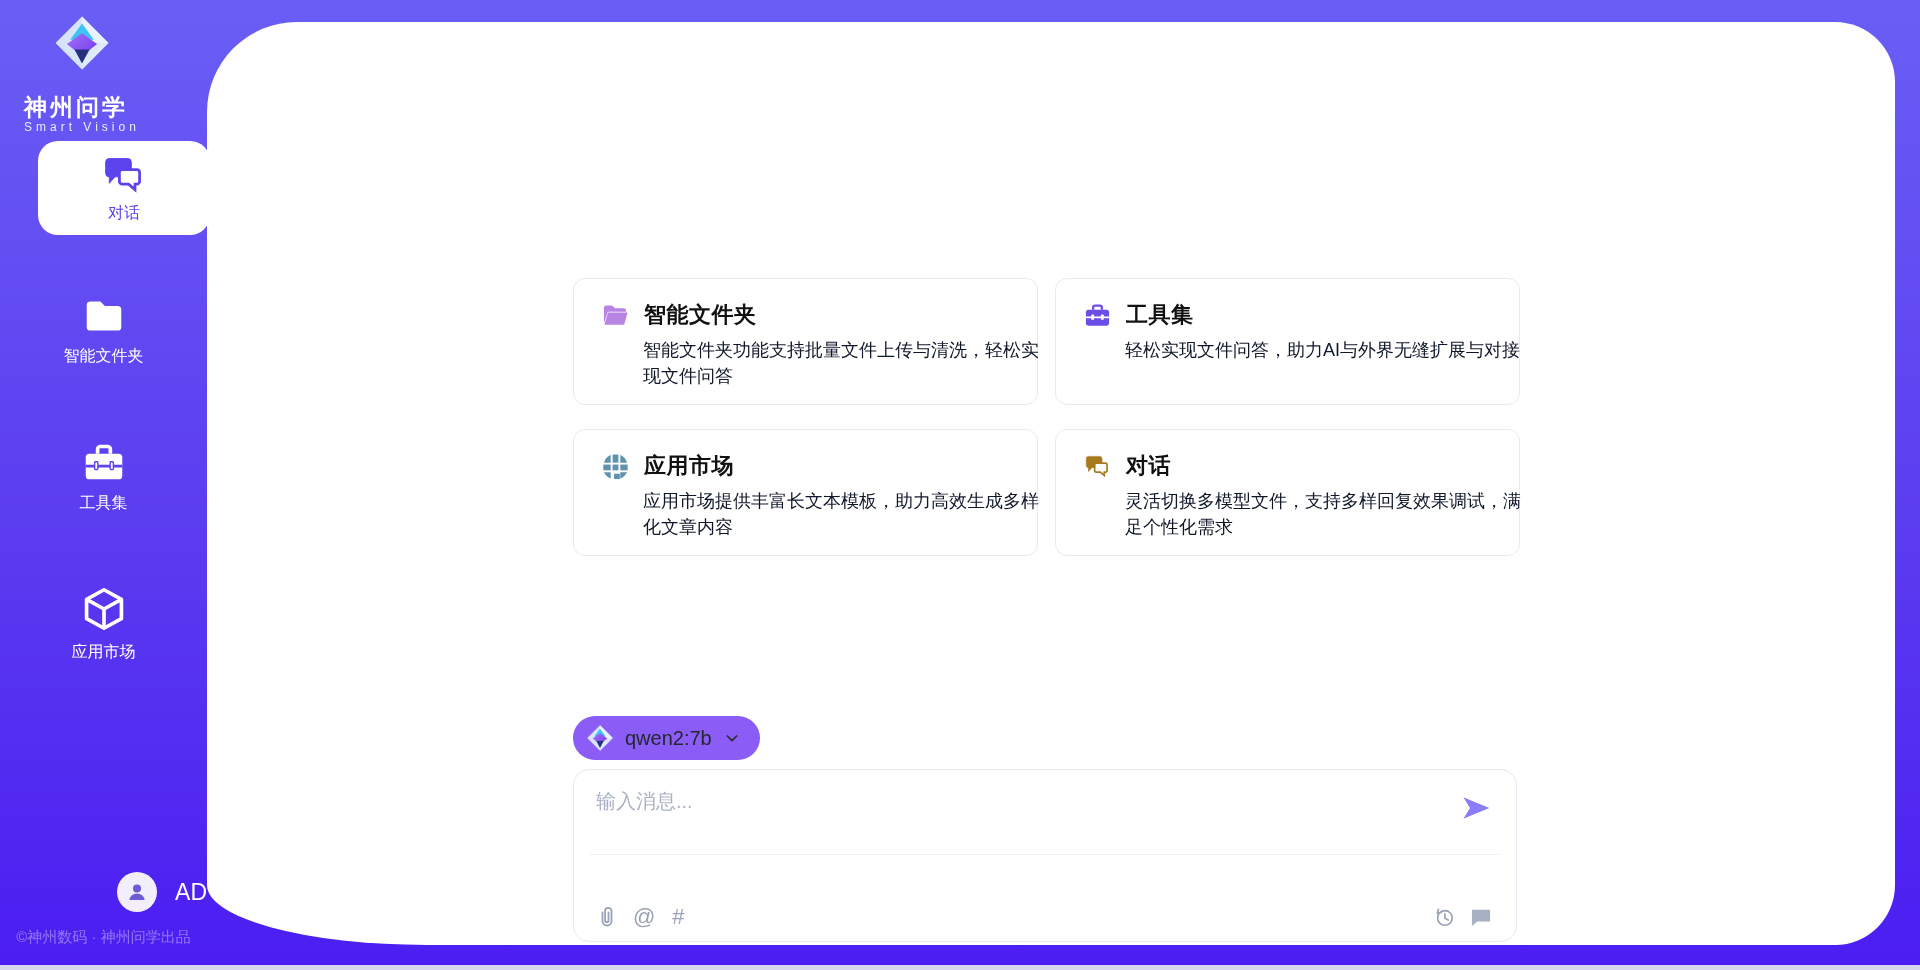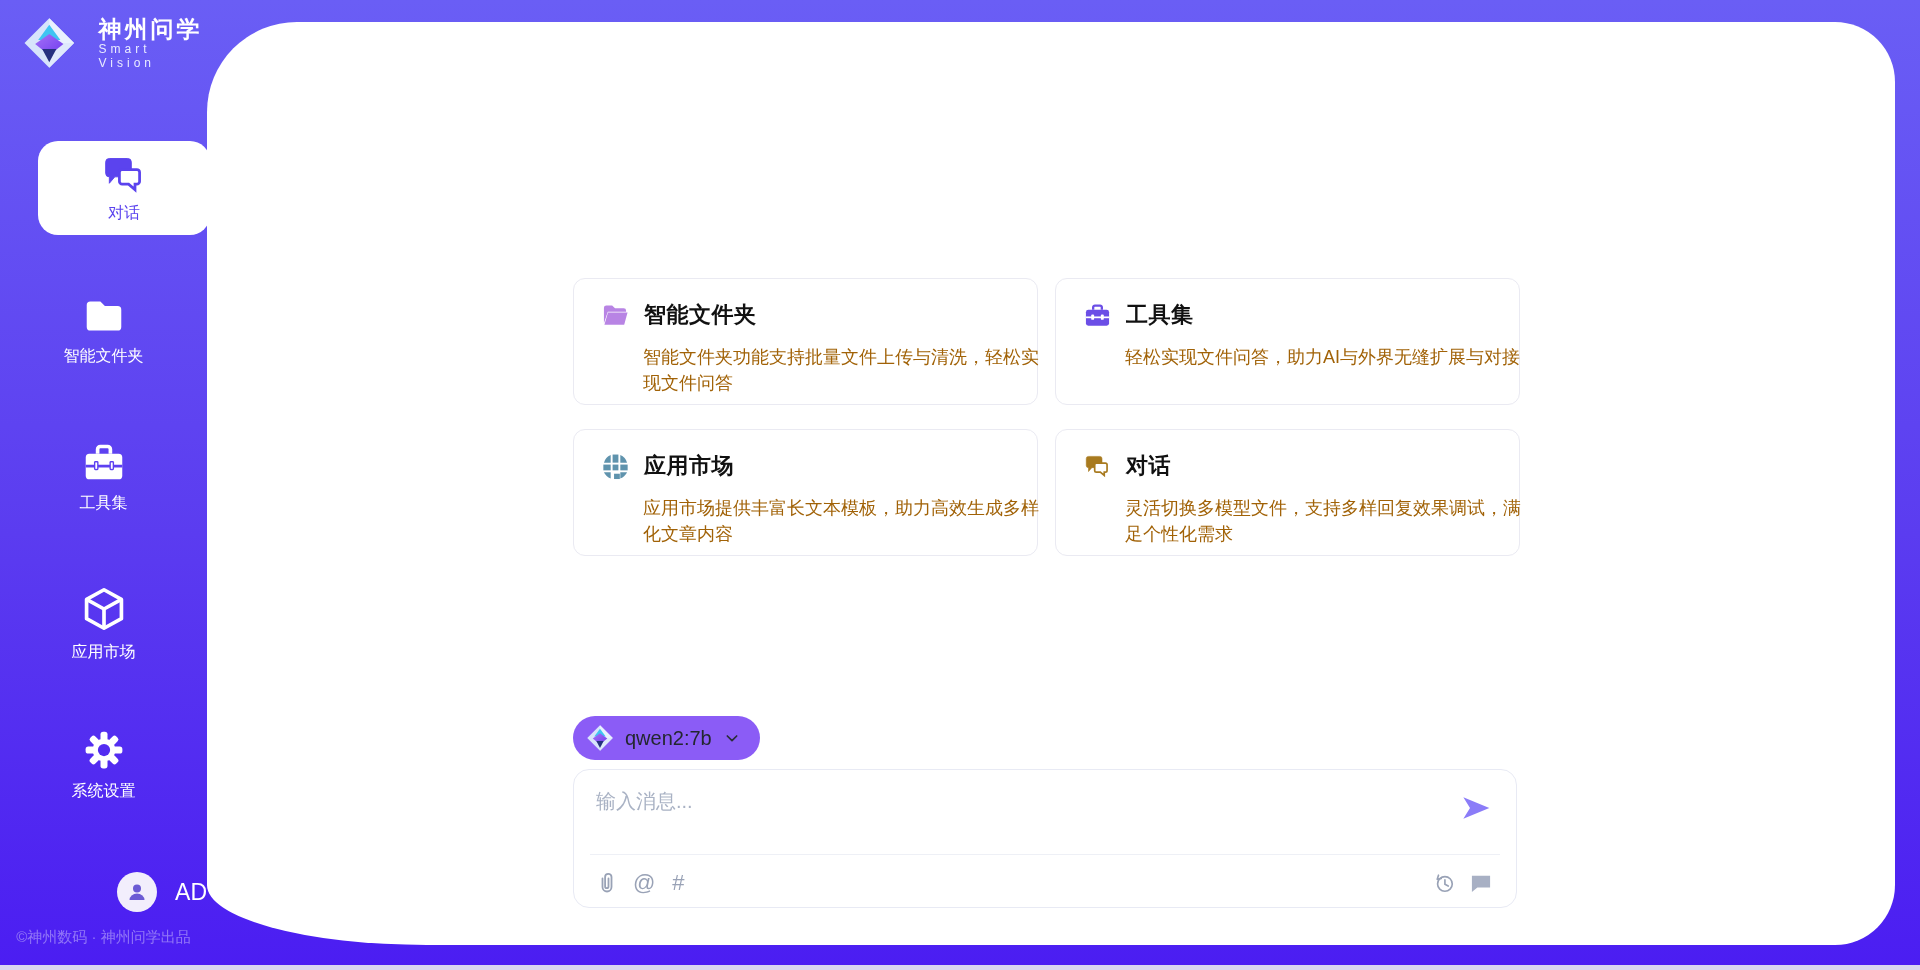--- a/index.html
+++ b/index.html
@@ -13,21 +13,21 @@
 
   
   .main {
     position:absolute; left:207px; top:22px; right:25px; bottom:25px;
     background:#ffffff;
     border-radius:90px 60px 60px 220px / 90px 60px 60px 60px;
   }
 
   
   .sidebar { position:absolute; left:0; top:0; width:207px; height:100%; }
-  .brand { position:absolute; left:24px; top:16px; display:flex; align-items:center; gap:24px; }
+  .brand { position:absolute; left:24px; top:16px; display:flex; align-items:center; gap:24px;flex-direction:column; }
   .brand svg { width:54px; height:54px; }
   .brand-name { color:#fff; font-size:23px; font-weight:700; letter-spacing:3px; line-height:26px; }
   .brand-sub { color:#e9ecff; font-size:12px; letter-spacing:4px; }
 
   .tab-active {
     position:absolute; left:38px; top:141px; width:172px; height:94px;
     background:#fff; border-radius:20px;
     display:flex; align-items:center; justify-content:center; cursor:pointer;
   }
   .tab-active .inner { width:130px; display:flex; flex-direction:column; align-items:center; gap:6px; }
@@ -55,35 +55,35 @@
     position:absolute; left:366px; top:256px; width:947px;
     display:grid; grid-template-columns:465px 465px; grid-column-gap:17px; grid-row-gap:24px;
   }
   .card {
     width:465px; height:127px; background:#fff;
     border:1px solid #eaeaf2; border-radius:12px;
     padding:21px 28px; cursor:pointer;
   }
   .card-head { display:flex; align-items:center; gap:15px; }
   .card-title { font-size:22px; font-weight:700; color:#111; letter-spacing:.5px; }
-  .card-desc { margin-top:14px; margin-left:41px; width:402px; font-size:18px; line-height:26px; color:#a16207; }
+  .card-desc { margin-top:7px; margin-left:41px; width:402px; font-size:18px; line-height:26px; color:#0f172a; }
   .card-icon { width:27px; height:27px; flex:0 0 27px; }
 
   
   .model-pill {
     position:absolute; left:366px; top:694px; height:44px;
     background:#8b5cf6; border-radius:22px;
     display:flex; align-items:center; gap:12px; padding:0 20px 0 14px; cursor:pointer;
   }
   .model-pill svg.logo { width:26px; height:26px; }
   .model-name { font-size:20px; color:#23272f; }
 
   
   .composer {
-    position:absolute; left:366px; top:747px; width:944px; height:139px;
+    position:absolute; left:366px; top:747px; width:944px; height:173px;
     background:#fff; border:1.5px solid #e8eaf4; border-radius:16px;
   }
   .composer textarea {
     position:absolute; left:22px; top:18px; width:840px; height:56px;
     border:none; outline:none; resize:none; font-family:inherit;
     font-size:20px; color:#333;
   }
   .composer textarea::placeholder { color:#a9b2c4; }
   .send-btn { position:absolute; right:24px; top:22px; width:32px; height:32px; cursor:pointer; border:none; background:none; }
   .composer .divider { position:absolute; left:16px; right:16px; top:84px; height:1px; background:#eef0f6; }
@@ -173,38 +173,20 @@
     <svg width="44" height="46" viewBox="0 0 48 50">
       <g fill="none" stroke="#fff" stroke-width="4" stroke-linejoin="round">
         <path d="M24 4 L43 14.5 V35.5 L24 46 L5 35.5 V14.5 Z"></path>
         <path d="M5 14.5 L24 25 L43 14.5"></path>
         <path d="M24 25 V46"></path>
       </g>
     </svg>
     <div class="label">应用市场</div>
   </div>
 
-  <div class="nav-item nav-gear">
-    <svg width="42" height="42" viewBox="0 0 48 48">
-      <g fill="#fff" mask="url(#gearhole)">
-        <circle cx="24" cy="24" r="13"></circle>
-        <g>
-          <rect x="20" y="3" width="8" height="11" rx="3"></rect>
-          <rect x="20" y="34" width="8" height="11" rx="3"></rect>
-          <rect x="3" y="20" width="11" height="8" rx="3"></rect>
-          <rect x="34" y="20" width="11" height="8" rx="3"></rect>
-          <rect x="20" y="3" width="8" height="11" rx="3" transform="rotate(45 24 24)"></rect>
-          <rect x="20" y="34" width="8" height="11" rx="3" transform="rotate(45 24 24)"></rect>
-          <rect x="3" y="20" width="11" height="8" rx="3" transform="rotate(45 24 24)"></rect>
-          <rect x="34" y="20" width="11" height="8" rx="3" transform="rotate(45 24 24)"></rect>
-        </g>
-      </g>
-    </svg>
-    <div class="label">系统设置</div>
-  </div>
 
   <div class="user-row">
     <div class="avatar">
       <svg width="24" height="24" viewBox="0 0 24 24">
         <circle cx="12" cy="8.5" r="4" fill="#6c5bd4"></circle>
         <path d="M4.5 20 a7.5 6.5 0 0 1 15 0 z" fill="#6c5bd4"></path>
       </svg>
     </div>
     <div class="user-label">AD</div>
   </div>

